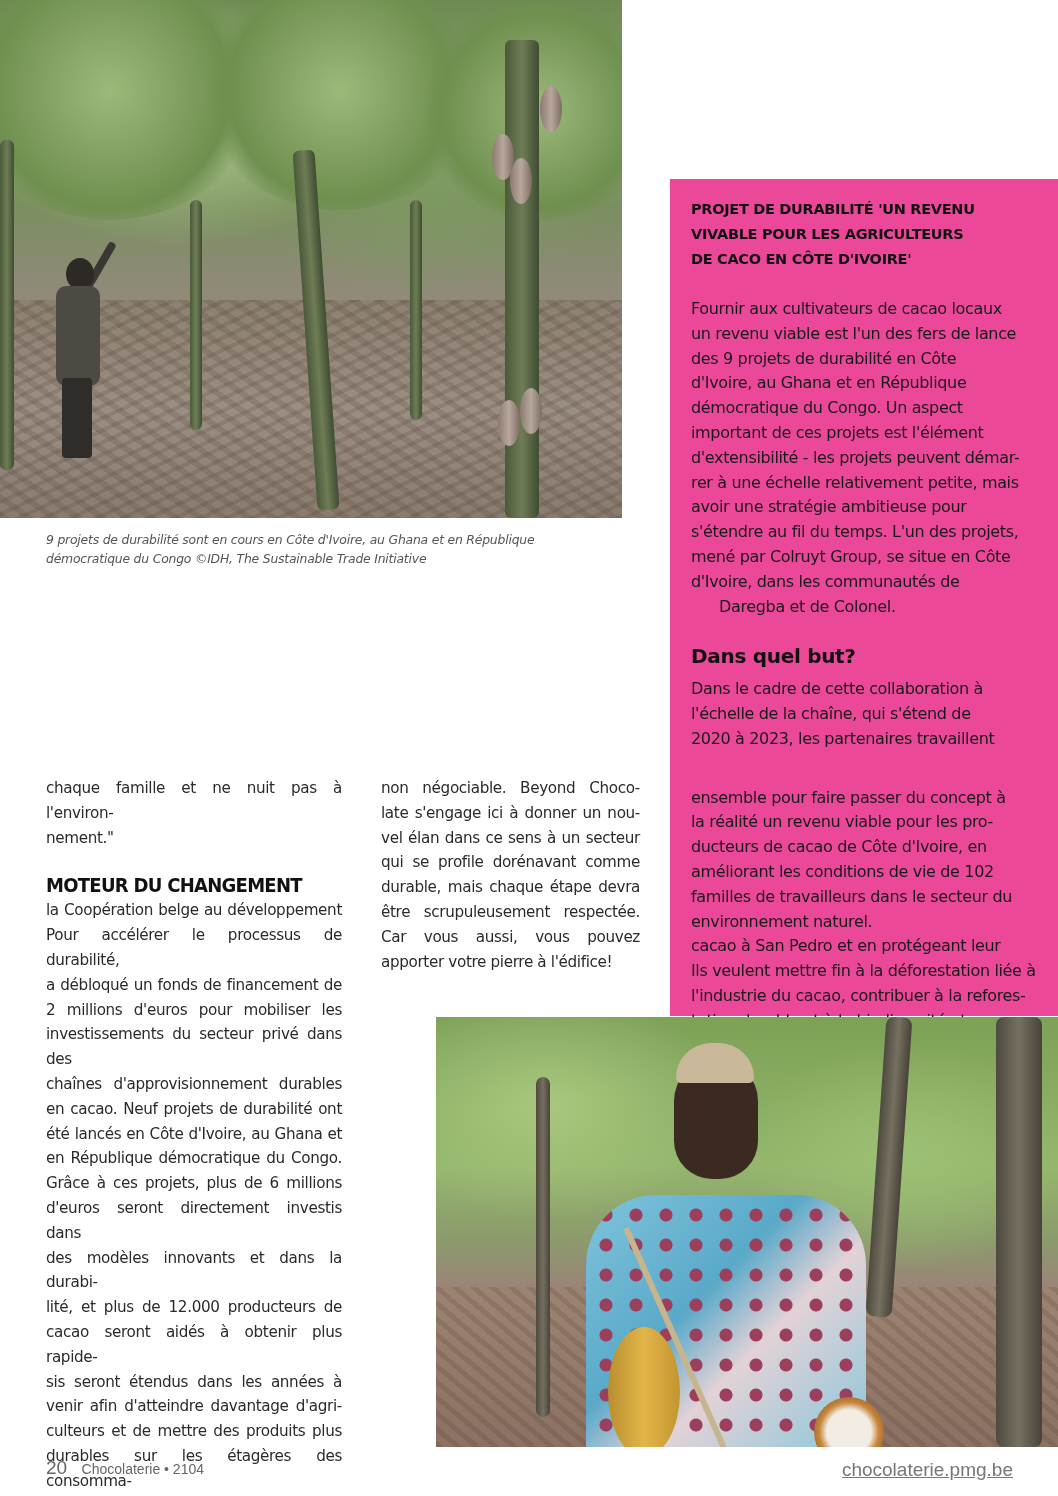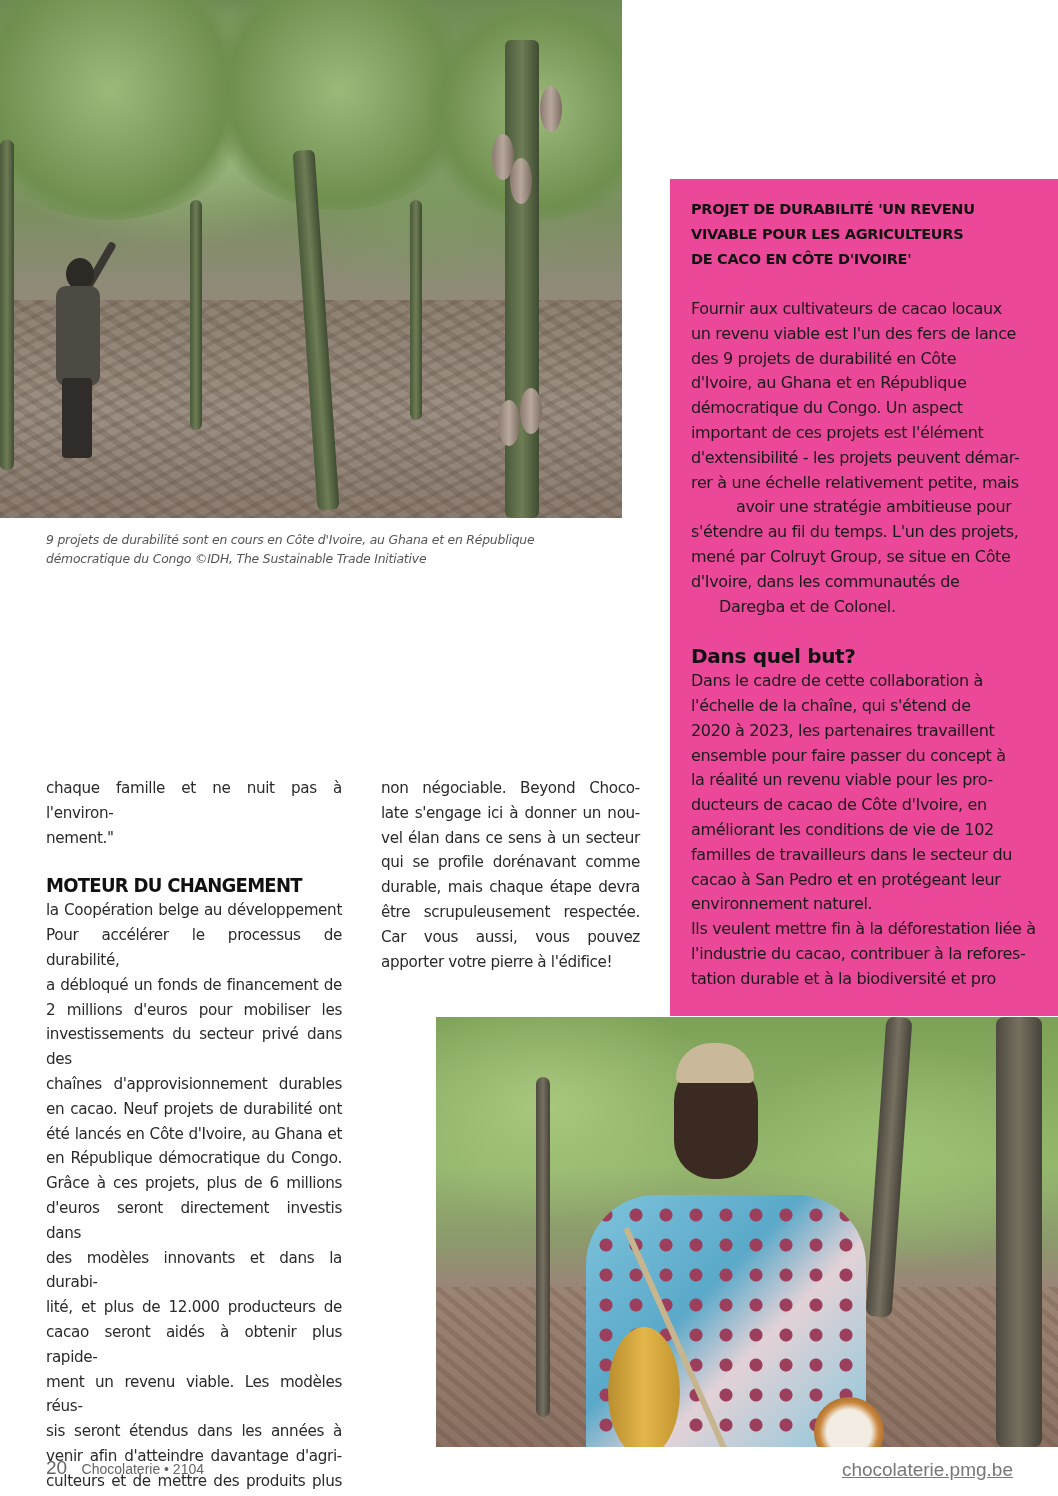--- a/index.html
+++ b/index.html
@@ -117,39 +117,39 @@
     <div class="box-gap1"></div>
     <div class="box-p" id="box-p1">
         <span class="line last" style="text-align: left; text-align-last: left;">Fournir aux cultivateurs de cacao locaux</span>
         <span class="line last" style="text-align: left; text-align-last: left;">un revenu viable est l'un des fers de lance</span>
         <span class="line last" style="text-align: left; text-align-last: left;">des 9 projets de durabilité en Côte</span>
         <span class="line last" style="text-align: left; text-align-last: left;">d'Ivoire, au Ghana et en République</span>
         <span class="line last" style="text-align: left; text-align-last: left;">démocratique du Congo. Un aspect</span>
         <span class="line last" style="text-align: left; text-align-last: left;">important de ces projets est l'élément</span>
         <span class="line last" style="text-align: left; text-align-last: left;">d'extensibilité - les projets peuvent démar-</span>
         <span class="line last" style="text-align: left; text-align-last: left;">rer à une échelle relativement petite, mais</span>
-        <span class="line last" style="text-align: left; text-align-last: left; margin-left: 45px;">avoir une stratégie ambitieuse pour</span>
+        <span class="line last" style="text-align: left; text-align-last: left;">avoir une stratégie ambitieuse pour</span>
         <span class="line last" style="text-align: left; text-align-last: left;">s'étendre au fil du temps. L'un des projets,</span>
         <span class="line last" style="text-align: left; text-align-last: left;">mené par Colruyt Group, se situe en Côte</span>
         <span class="line last" style="text-align: left; text-align-last: left;">d'Ivoire, dans les communautés de</span>
         <span class="line last" style="text-align: left; text-align-last: left; margin-left: 28px;">Daregba et de Colonel.</span>
       </div>
     <div class="box-gap2"></div>
     <div class="box-sub">Dans quel but?</div>
     <div class="box-p" id="box-p2">
-        <span class="line last" style="text-align: left; text-align-last: left;">Dans le cadre de cette collaboration à</span>
+        <span class="line last" style="text-align: left; text-align-last: left; margin-top: 8px;">Dans le cadre de cette collaboration à</span>
         <span class="line last" style="text-align: left; text-align-last: left;">l'échelle de la chaîne, qui s'étend de</span>
         <span class="line last" style="text-align: left; text-align-last: left;">2020 à 2023, les partenaires travaillent</span>
-        <span class="line last" style="text-align: left; text-align-last: left;">ensemble pour faire passer du concept à</span>
+        <span class="line last" style="text-align: left; text-align-last: left; margin-top: 34px;">ensemble pour faire passer du concept à</span>
         <span class="line last" style="text-align: left; text-align-last: left;">la réalité un revenu viable pour les pro-</span>
         <span class="line last" style="text-align: left; text-align-last: left;">ducteurs de cacao de Côte d'Ivoire, en</span>
         <span class="line last" style="text-align: left; text-align-last: left;">améliorant les conditions de vie de 102</span>
         <span class="line last" style="text-align: left; text-align-last: left;">familles de travailleurs dans le secteur du</span>
+        <span class="line last" style="text-align: left; text-align-last: left;">environnement naturel.</span>
         <span class="line last" style="text-align: left; text-align-last: left;">cacao à San Pedro et en protégeant leur</span>
-        <span class="line last" style="text-align: left; text-align-last: left;">environnement naturel.</span>
         <span class="line last" style="text-align: left; text-align-last: left;">Ils veulent mettre fin à la déforestation liée à</span>
         <span class="line last" style="text-align: left; text-align-last: left;">l'industrie du cacao, contribuer à la refores-</span>
         <span class="line last" style="text-align: left; text-align-last: left;">tation durable et à la biodiversité et pro</span>
       </div>
   </div>
 </div>
 
 <div class="col" id="col1">
   <div id="col1-intro">
       <span class="line">chaque famille et ne nuit pas à l'environ-</span>
@@ -164,21 +164,20 @@
       <span class="line">investissements du secteur privé dans des</span>
       <span class="line">chaînes d'approvisionnement durables</span>
       <span class="line">en cacao. Neuf projets de durabilité ont</span>
       <span class="line">été lancés en Côte d'Ivoire, au Ghana et</span>
       <span class="line">en République démocratique du Congo.</span>
       <span class="line">Grâce à ces projets, plus de 6 millions</span>
       <span class="line">d'euros seront directement investis dans</span>
       <span class="line">des modèles innovants et dans la durabi-</span>
       <span class="line">lité, et plus de 12.000 producteurs de</span>
       <span class="line">cacao seront aidés à obtenir plus rapide-</span>
-      <span class="line">ment un revenu viable. Les modèles réus-</span>
       <span class="line">sis seront étendus dans les années à</span>
       <span class="line">venir afin d'atteindre davantage d'agri-</span>
       <span class="line">culteurs et de mettre des produits plus</span>
       <span class="line">durables sur les étagères des consomma-</span>
     </div>
 
 </div>
 
 <div class="col" id="col2">
     <span class="line">non négociable. Beyond Choco-</span>

